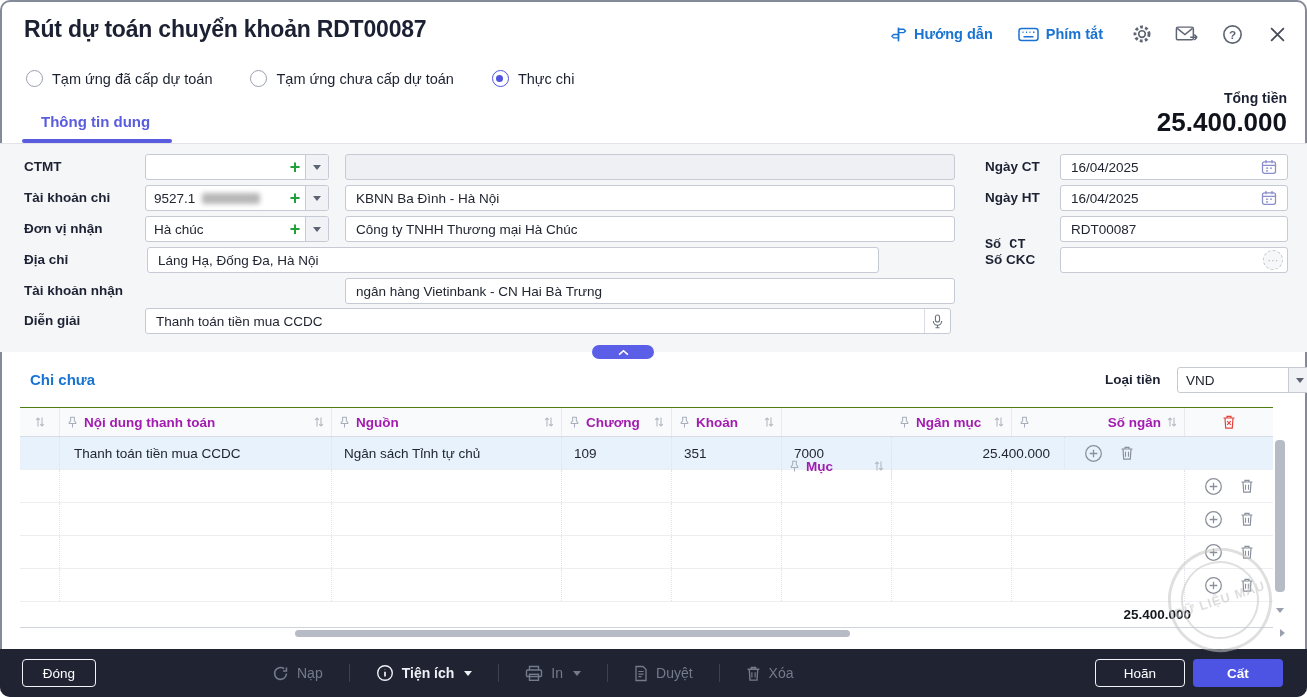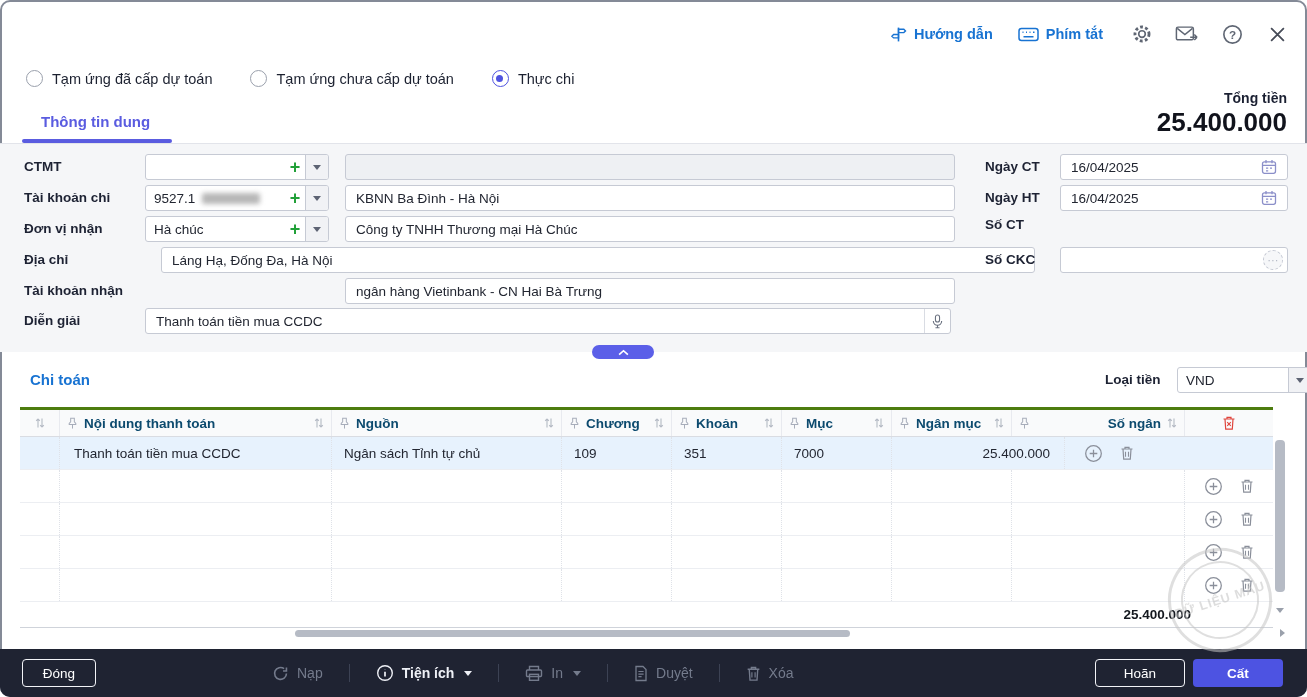--- a/index.html
+++ b/index.html
@@ -29,21 +29,21 @@
   .combo { height:26px; background:#fff; border:1px solid #c6cad4; border-radius:3px; display:flex; align-items:stretch; overflow:hidden; }
   .combo .ctext { flex:1; padding:0 8px; font-size:13.5px; display:flex; align-items:center; white-space:nowrap; overflow:hidden; }
   .combo .plus { width:20px; display:flex; align-items:center; justify-content:center; color:#21a038; font-size:18px; font-weight:700; cursor:pointer; }
   .combo .arrow { width:23px; background:#f1f2f5; border-left:1px solid #c6cad4; display:flex; align-items:center; justify-content:center; cursor:pointer; }
   .caret-down { width:0; height:0; border-left:4.5px solid transparent; border-right:4.5px solid transparent; border-top:5.5px solid #5d6373; }
   .redact { display:inline-block; width:58px; height:11px; background:#b7b7b7; border-radius:2px; margin-left:7px; filter:blur(2.5px); }
   .addon { width:26px; height:100%; border-left:1px solid #d9dce3; display:flex; align-items:center; justify-content:center; margin-right:-10px; margin-left:auto; cursor:pointer; }
   .pill { background:#5b5fe8; border-radius:8px; display:flex; align-items:center; justify-content:center; cursor:pointer; z-index:4; }
   .section-title { color:#1873d2; font-weight:700; font-size:15px; }
   .tbl { font-size:13.5px; color:#222631; }
-  .thead { display:flex; height:30px; background:#f9fafb; border-top:3px solid #4d7c0f; border-bottom:1px solid #d9dce2; font-weight:700; color:#0c4a6e; }
+  .thead { display:flex; height:30px; background:#f9fafb; border-top:1px solid #4d7c0f; border-bottom:1px solid #d9dce2; font-weight:700; color:#a21caf; }
   .th { display:flex; align-items:center; height:100%; border-right:1px solid #e8eaef; padding:0 7px; gap:6px; }
   .trow { display:flex; height:33px; border-bottom:1px solid #eceef2; background:#fff; }
   .trow.active { background:#e7f2fd; }
   .td { height:100%; display:flex; align-items:center; border-right:1px dotted #dfe2e8; padding:0 12px; white-space:nowrap; overflow:hidden; }
   .num { }
   .amt { justify-content:flex-end; }
   .rowact { display:flex; align-items:center; justify-content:center; gap:17px; }
   .total-row { display:flex; height:26px; border-bottom:1px solid #cfd3da; font-weight:700; color:#14181f; }
   .sbar { background:#b6bbc5; border-radius:4px; }
   .toolbar { background:#1f2332; }
@@ -63,20 +63,21 @@
   .stamp .i { position:absolute; inset:13px; border:2px solid #c6c6c6; border-radius:50%; }
   .stamp .t { position:absolute; left:50%; top:50%; transform:translate(-50%,-50%); font-size:12.5px; font-weight:700;
     letter-spacing:1px; color:#c3c3c3; white-space:nowrap; }
   svg { display:block; }
 </style>
 </head>
 <body>
 
 <div id="app">
 
+  <div class="abs title" style="left:24px; top:16px;">Rút dự toán chuyển khoản RDT00087</div>
 
   <div class="abs radio-row" style="left:26px; top:70px;">
     <div class="radio">
       <span class="rdot"></span>
       <span>Tạm ứng đã cấp dự toán</span>
     </div>
     <div class="radio">
       <span class="rdot"></span>
       <span>Tạm ứng chưa cấp dự toán</span>
     </div>
@@ -170,21 +171,21 @@
     <div class="abs combo" style="left:145px; top:72px; width:184px;">
       <div class="ctext">Hà chúc</div>
       <div class="plus">+</div>
       <div class="arrow">
           <span class="caret-down"></span>
         </div>
     </div>
     <div class="abs tinput" style="left:345px; top:72px; width:610px;">Công ty TNHH Thương mại Hà Chúc</div>
 
     <div class="abs lbl" style="left:24px; top:103px;">Địa chỉ</div>
-    <div class="abs tinput" style="left:161px; top:103px; width:874px;">Láng Hạ, Đống Đa, Hà Nội</div>
+    <div class="abs tinput" style="left:147px; top:103px; width:732px;">Láng Hạ, Đống Đa, Hà Nội</div>
 
     <div class="abs lbl" style="left:24px; top:134px;">Tài khoản nhận</div>
     <div class="abs tinput" style="left:345px; top:134px; width:610px;">ngân hàng Vietinbank - CN Hai Bà Trưng</div>
 
     <div class="abs lbl" style="left:24px; top:164px;">Diễn giải</div>
     <div class="abs tinput" style="left:145px; top:164px; width:806px;">
       <span>Thanh toán tiền mua CCDC</span>
       <span class="addon">
         <svg width="13" height="15" viewBox="0 0 14 16">
             <rect x="4.8" y="1" width="4.4" height="7.5" rx="2.2" fill="none" stroke="#6b7280" stroke-width="1.2"></rect>
@@ -210,36 +211,37 @@
       <span>16/04/2025</span>
       <span style="margin-left:auto;">
         <svg width="16" height="16" viewBox="0 0 16 16">
             <rect x="1.5" y="2.8" width="13" height="11.5" rx="2" fill="none" stroke="#8b8fc9" stroke-width="1.3"></rect>
             <path d="M5 1v3.2M11 1v3.2M1.5 6.3h13" stroke="#8b8fc9" stroke-width="1.3"></path>
             <path d="M5 9.2h2.2M9 9.2h2M5 11.8h2.2" stroke="#8b8fc9" stroke-width="1.2"></path>
           </svg>
       </span>
     </div>
 
-    <div class="abs lbl" style="left:985px; top:68px;">Số CT</div>
+    <div class="abs lbl" style="left:985px; top:88px;font-family:Liberation Mono, monospace;">Số CT</div>
+    <div class="abs tinput" style="left:1060px; top:72px; width:228px;">RDT00087</div>
 
     <div class="abs lbl" style="left:985px; top:103px;">Số CKC</div>
     <div class="abs tinput" style="left:1060px; top:103px; width:228px;">
       <span></span>
       <span style="margin-left:auto; margin-right:-6px; width:20px; height:20px; border:1px dashed #c3c7d2; border-radius:50%; display:flex; align-items:center; justify-content:center; color:#b5bac6; font-size:11px; background:#f6f7f9;">⋯</span>
     </div>
   </div>
 
   <div class="abs pill" style="left:592px; top:345px; width:62px; height:14px;">
     <svg width="13" height="7" viewBox="0 0 14 8">
         <path d="M2 6.5 7 2l5 4.5" fill="none" stroke="#fff" stroke-width="1.9"></path>
       </svg>
   </div>
 
-  <div class="abs section-title" style="left:30px; top:371px;">Chi toán</div>
+  <div class="abs section-title" style="left:30px; top:371px;">Chi chưa</div>
 
   <div class="abs lbl" style="left:1105px; top:367px;">Loại tiền</div>
   <div class="abs combo" style="left:1177px; top:367px; width:135px;">
     <div class="ctext">VND</div>
     <div class="arrow">
         <span class="caret-down"></span>
       </div>
   </div>
 
   <div class="abs tbl" style="left:20px; top:407px; width:1253px;">
@@ -296,21 +298,21 @@
             <path d="M6 8.2v4.3" stroke="#a7adba" stroke-width="1.1"></path>
           </svg>
         <span>Khoản</span>
         <span style="margin-left:auto;">
             <svg width="10" height="12" viewBox="0 0 10 12">
               <path d="M3 10.5V1.8M3 1.8 1.2 3.8M3 1.8l1.8 2" stroke="#b4bac4" fill="none" stroke-width="1.1"></path>
               <path d="M7 1.5v8.7m0 0-1.8-2m1.8 2 1.8-2" stroke="#b4bac4" fill="none" stroke-width="1.1"></path>
             </svg>
           </span>
       </div>
-      <div class="th" style="width:110px;">
+      <div class="th" style="width:110px;margin-top:44px;">
         <svg width="11" height="13" viewBox="0 0 12 14">
             <path d="M4 1.2h4v4l1.6 1.8v1H2.4v-1L4 5.2z" fill="none" stroke="#a7adba" stroke-width="1.1"></path>
             <path d="M6 8.2v4.3" stroke="#a7adba" stroke-width="1.1"></path>
           </svg>
         <span>Mục</span>
         <span style="margin-left:auto;">
             <svg width="10" height="12" viewBox="0 0 10 12">
               <path d="M3 10.5V1.8M3 1.8 1.2 3.8M3 1.8l1.8 2" stroke="#b4bac4" fill="none" stroke-width="1.1"></path>
               <path d="M7 1.5v8.7m0 0-1.8-2m1.8 2 1.8-2" stroke="#b4bac4" fill="none" stroke-width="1.1"></path>
             </svg>

